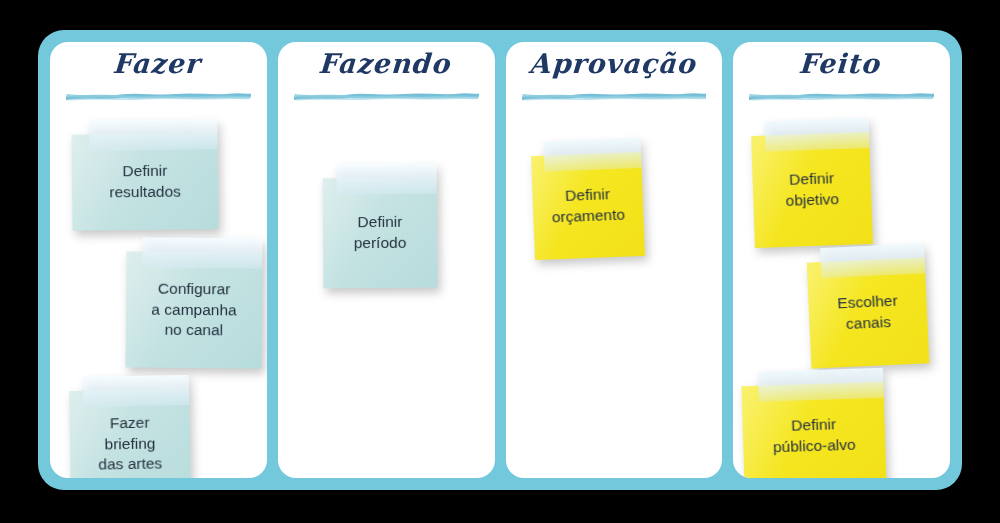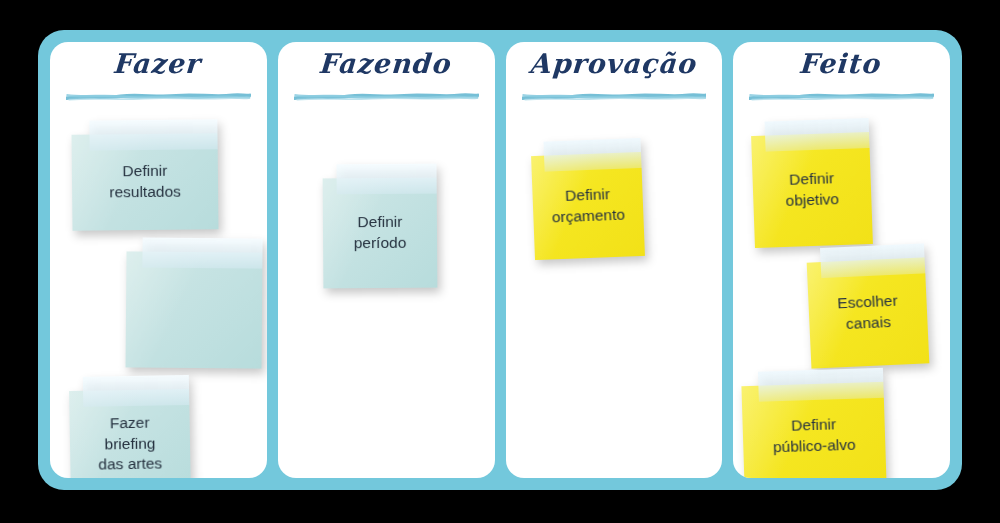--- a/index.html
+++ b/index.html
@@ -142,20 +142,23 @@
       </div>
     </div>
     <div class="cards">
       <div class="note blue" style="left:22px; top:26px; width:146px; height:96px; transform:rotate(-0.6deg);">
         <div class="tape"></div>
         <div class="note-text" style="white-space:pre-line;">Definir
 resultados</div>
       </div>
       <div class="note blue" style="left:76px; top:144px; width:136px; height:116px; transform:rotate(0.5deg);">
         <div class="tape"></div>
+        <div class="note-text" style="white-space:pre-line;">Configurar
+a campanha
+no canal</div>
       </div>
       <div class="note blue" style="left:20px; top:282px; width:120px; height:108px; transform:rotate(-1deg);">
         <div class="tape"></div>
         <div class="note-text" style="white-space:pre-line;">Fazer
 briefing
 das artes</div>
       </div>
     </div>
   </div>
 

